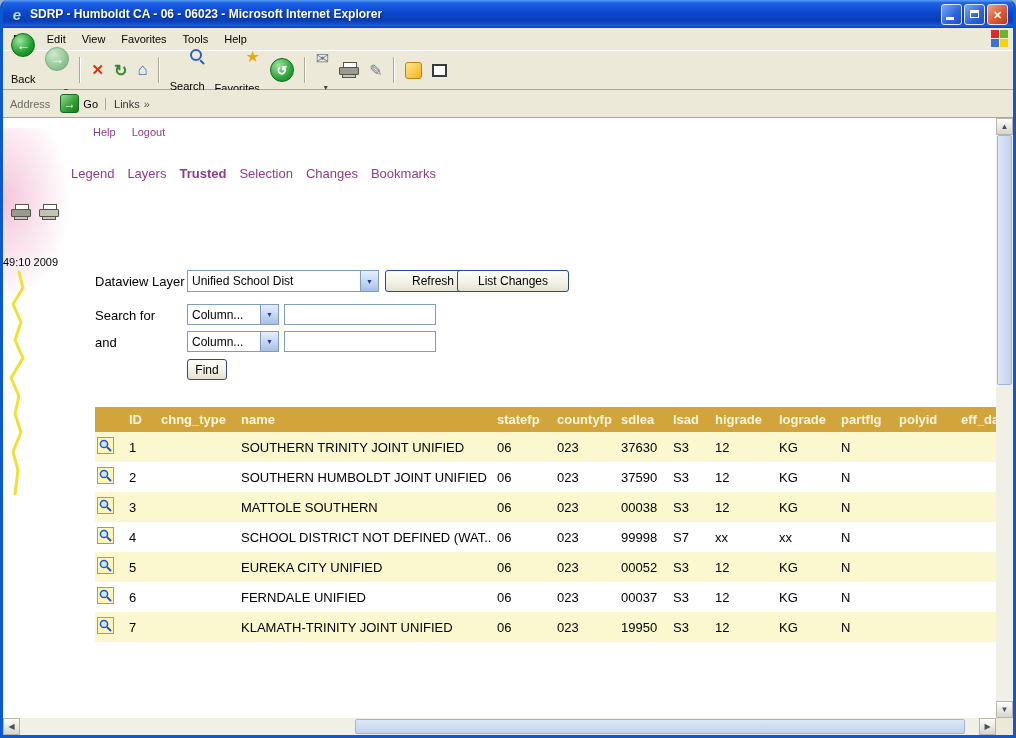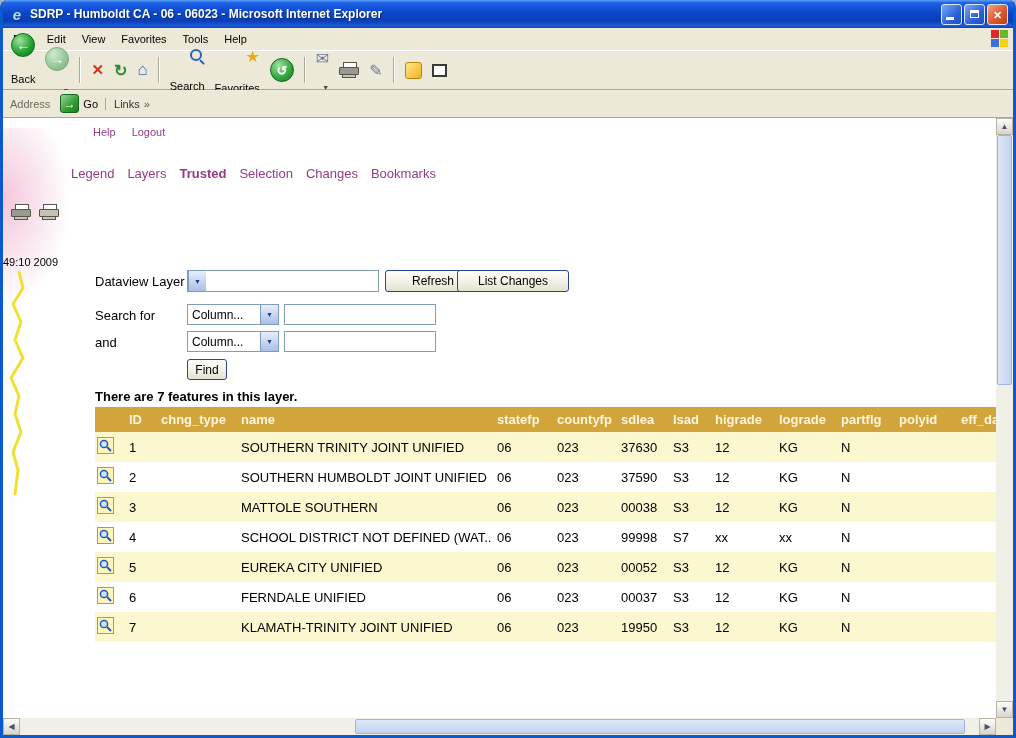--- a/index.html
+++ b/index.html
@@ -264,20 +264,21 @@
       </div>
 
       <div class="timestamp">49:10 2009</div>
 
       <svg class="map-line" width="24" height="230" viewBox="0 0 24 230">
         <polyline points="14,2 18,18 8,34 16,52 10,70 18,88 6,108 14,126 10,144 16,162 8,182 13,200 10,224" fill="none" stroke="#EFE034" stroke-width="3" stroke-linejoin="round" stroke-linecap="round"></polyline>
       </svg>
 
       <span class="ctl-label" style="left:92px;top:156px;">Dataview Layer</span>
       <span class="xp-select" style="left:184px;top:152px;width:192px;">
+        <span class="sel-text">Unified School Dist</span>
         <span class="sel-btn"></span>
       </span>
       <button class="xp-btn" style="left:382px;top:152px;width:88px;padding-left:16px;">Refresh</button>
       <button class="xp-btn" style="left:454px;top:152px;width:112px;">List Changes</button>
 
       <span class="ctl-label" style="left:92px;top:190px;">Search for</span>
       <span class="xp-select" style="left:184px;top:186px;width:92px;height:21px;">
         <span class="sel-text">Column...</span>
         <span class="sel-btn"></span>
       </span>
@@ -285,21 +286,20 @@
 
       <span class="ctl-label" style="left:92px;top:217px;">and</span>
       <span class="xp-select" style="left:184px;top:213px;width:92px;height:21px;">
         <span class="sel-text">Column...</span>
         <span class="sel-btn"></span>
       </span>
       <input class="xp-input" style="left: 281px; top: 213px; width: 152px;" value="">
 
       <button class="xp-btn" style="left:184px;top:241px;width:40px;height:21px;padding:0 4px;">Find</button>
 
-      <div class="summary">There are 7 features in this layer.</div>
 
       <div class="table-wrap">
         <table class="dv-table">
           <colgroup>
             <col style="width:28px">
               <col style="width:32px">
               <col style="width:80px">
               <col style="width:256px">
             <col style="width:60px">
               <col style="width:64px">

